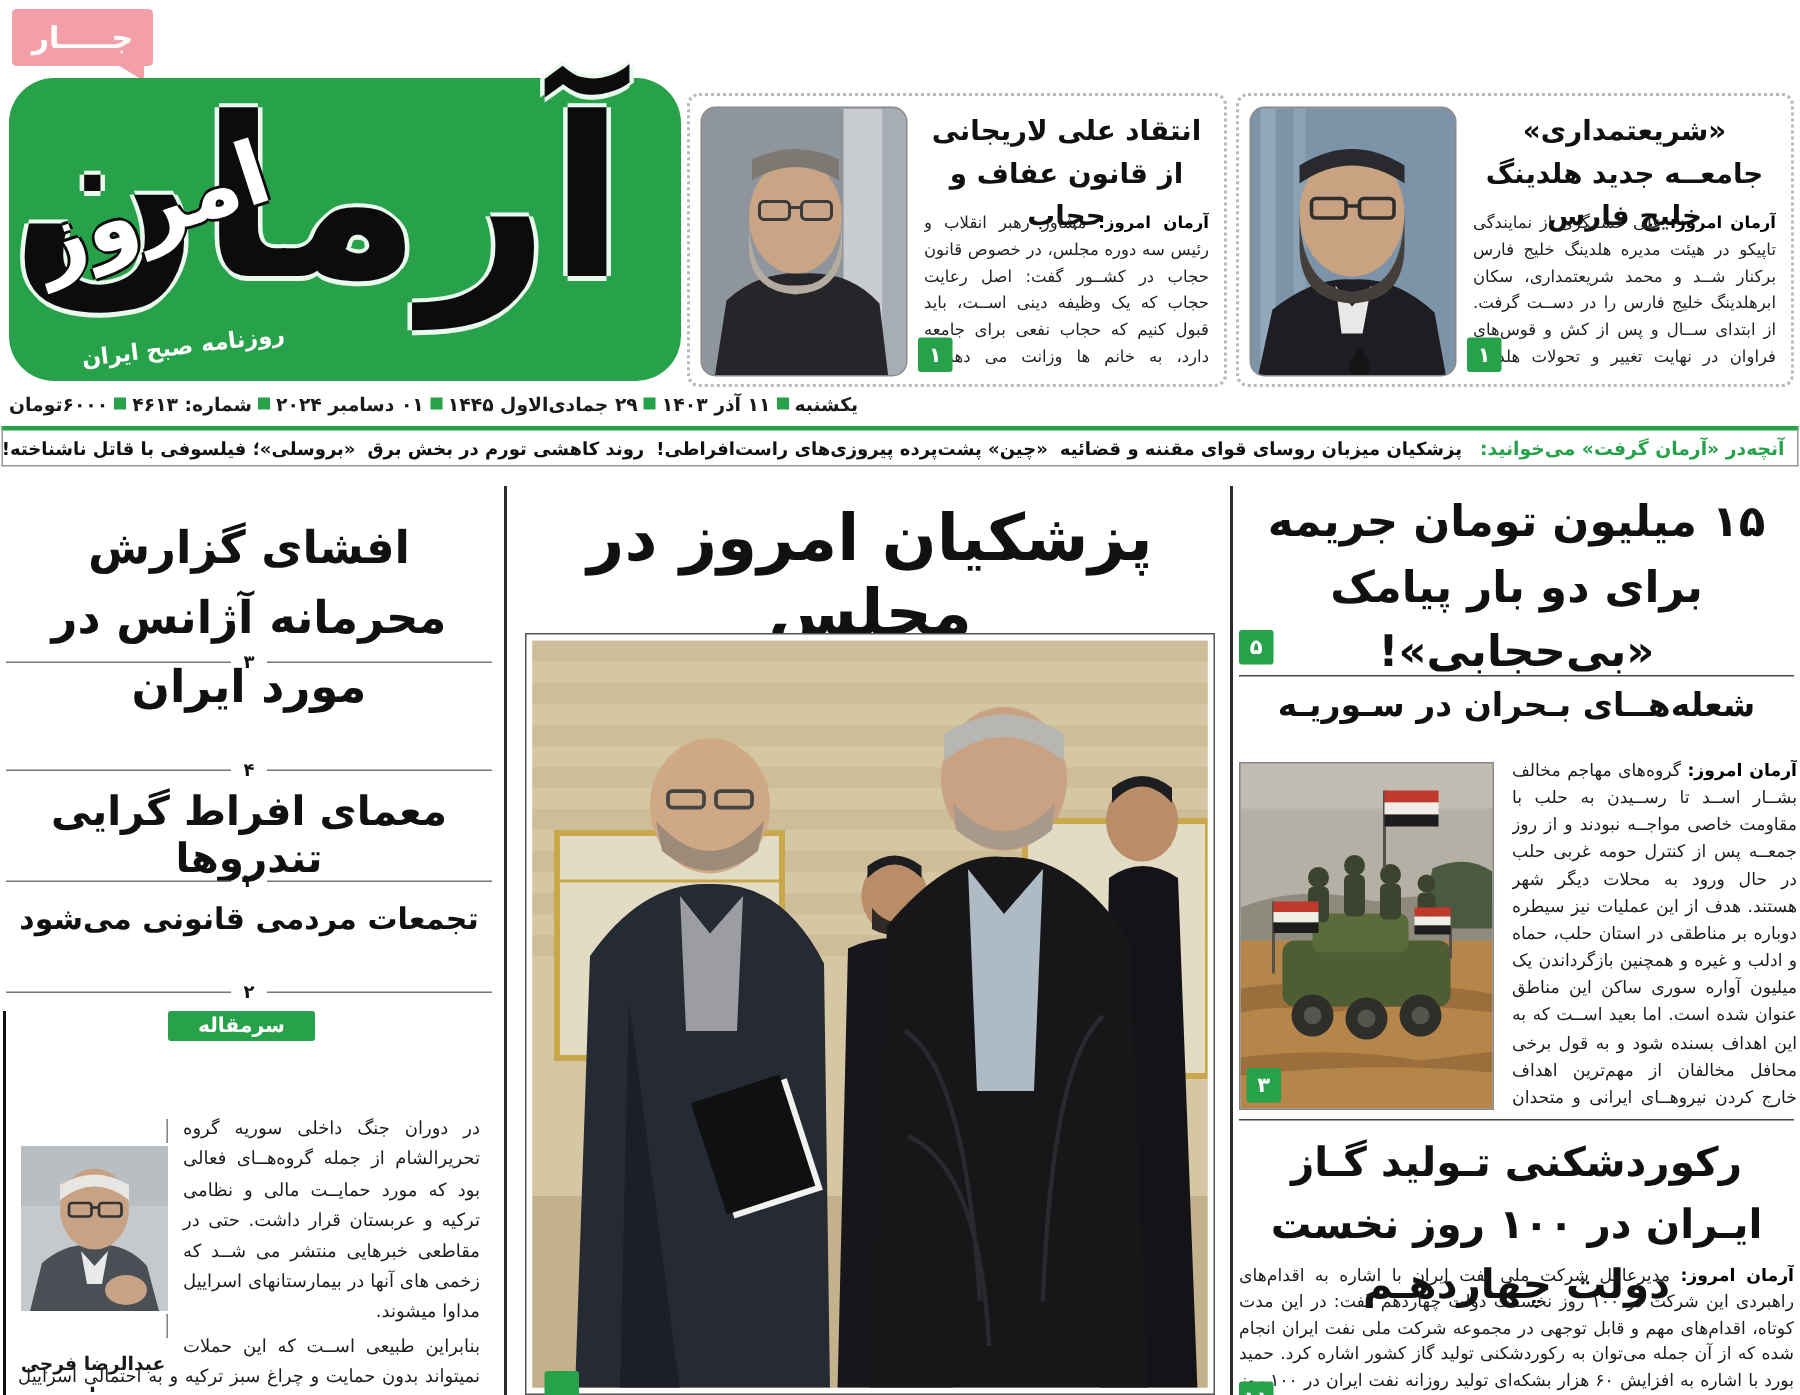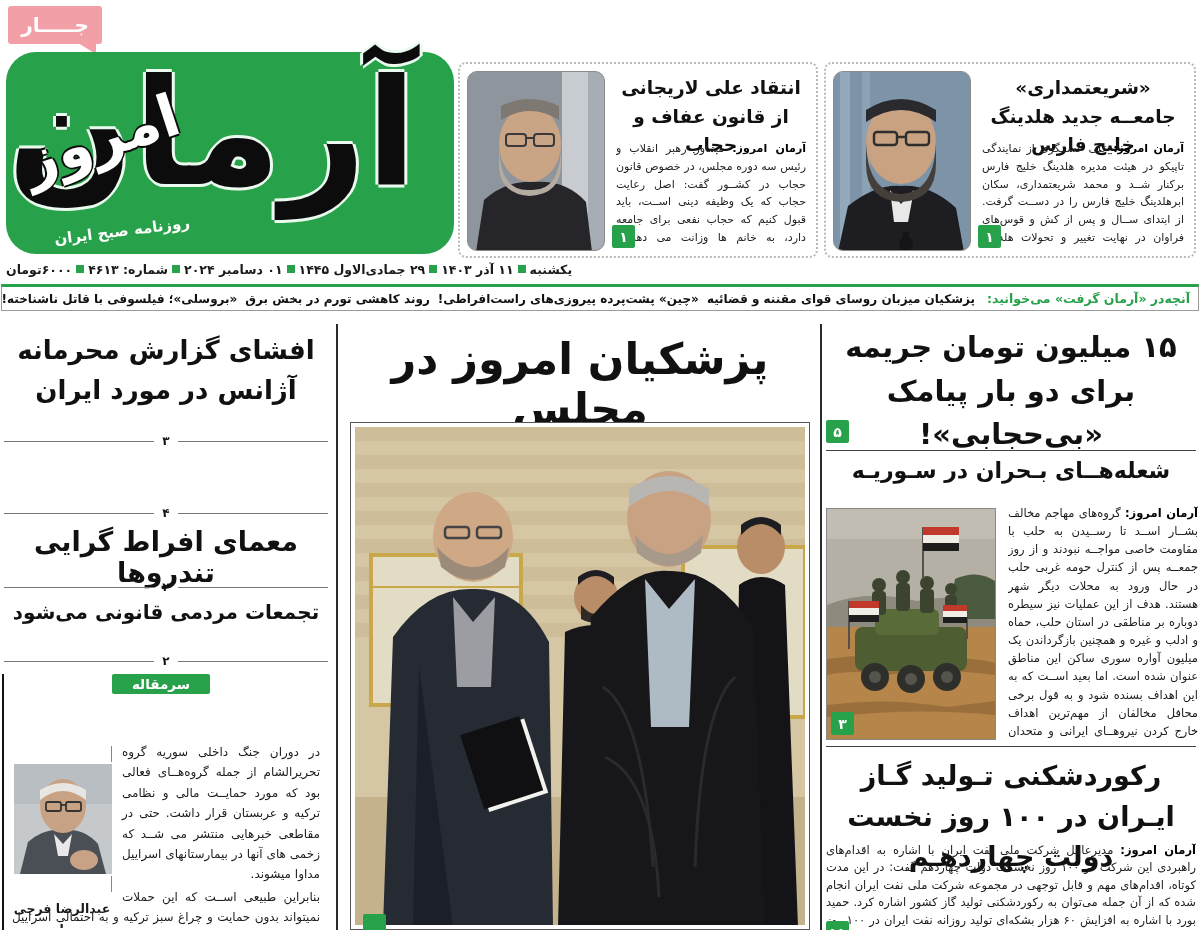--- a/index.html
+++ b/index.html
@@ -82,21 +82,21 @@
     font-size:12px; font-weight:bold; white-space:nowrap; overflow:hidden;
   }
   .highlights .hl-label{ color:#27a14a; margin-left:4px; font-size:12.5px; }
   
   .vrule{ position:absolute; width:2px; background:#2b2b2b; }
   #vrule-left{ left:336px; top:324px; height:606px; }
   #vrule-right{ left:820px; top:324px; height:606px; }
   
   .left-col{ position:absolute; left:0; top:318px; width:332px; height:612px; }
   .lhead{ position:absolute; right:6px; left:6px; text-align:center; font-weight:bold; }
-  #lhead-0{ top:12px; font-size:26px; line-height:1.55; }
+  #lhead-0{ top:25px; font-size:30px; line-height:1.55; }
   #lhead-1{ top:136px; font-size:27px; }
   #lhead-2{ top:208px; font-size:27px; }
   #lhead-3{ top:282px; font-size:20px; }
   .lrule{ position:absolute; right:4px; left:4px; display:flex; align-items:center; }
   .lrule .ln{ flex:1; height:1px; background:#777; }
   .lrule .pg{ font-size:12px; font-weight:bold; margin:0 8px; color:#111; }
   #lrule-0{ top:116px; } #lrule-1{ top:188px; } #lrule-2{ top:262px; } #lrule-3{ top:336px; }
   
   .editorial{ position:absolute; left:2px; right:4px; top:356px; bottom:0; border-left:2px solid #111; }
   .ed-label{

